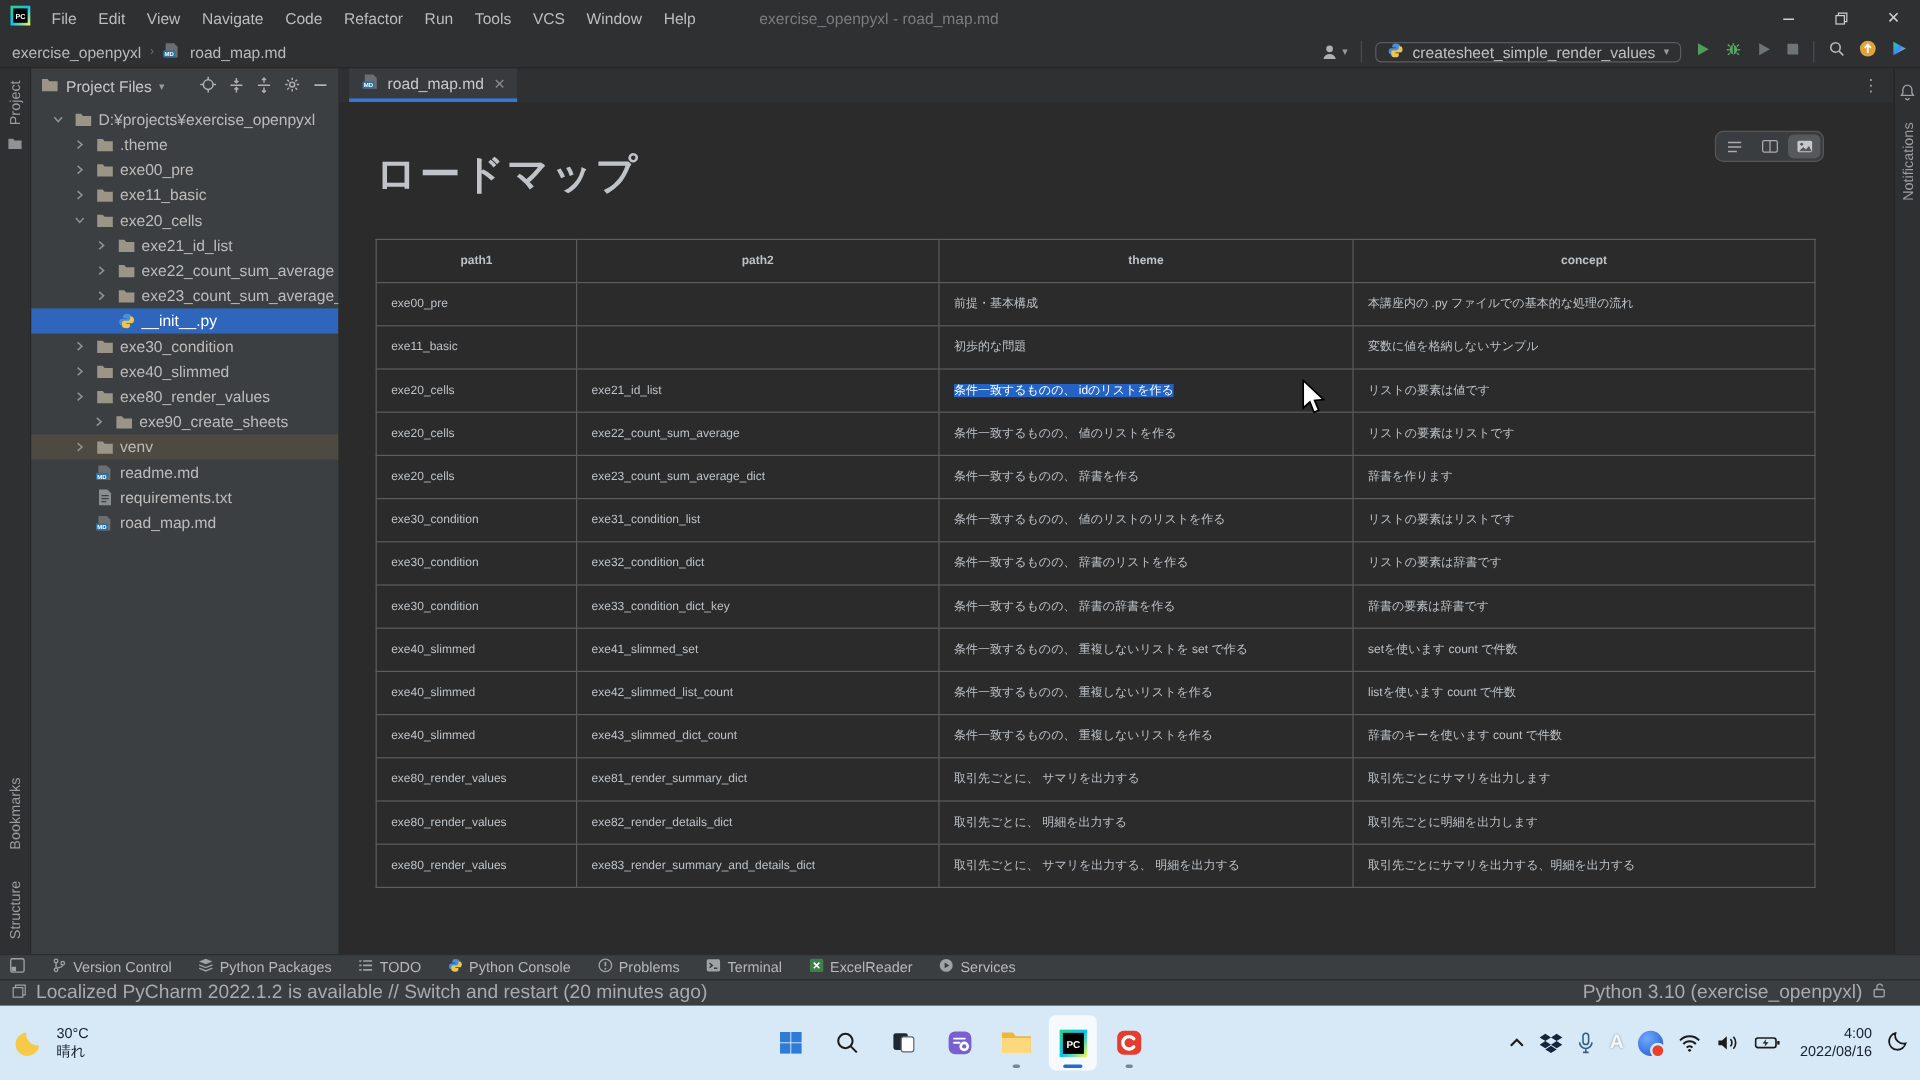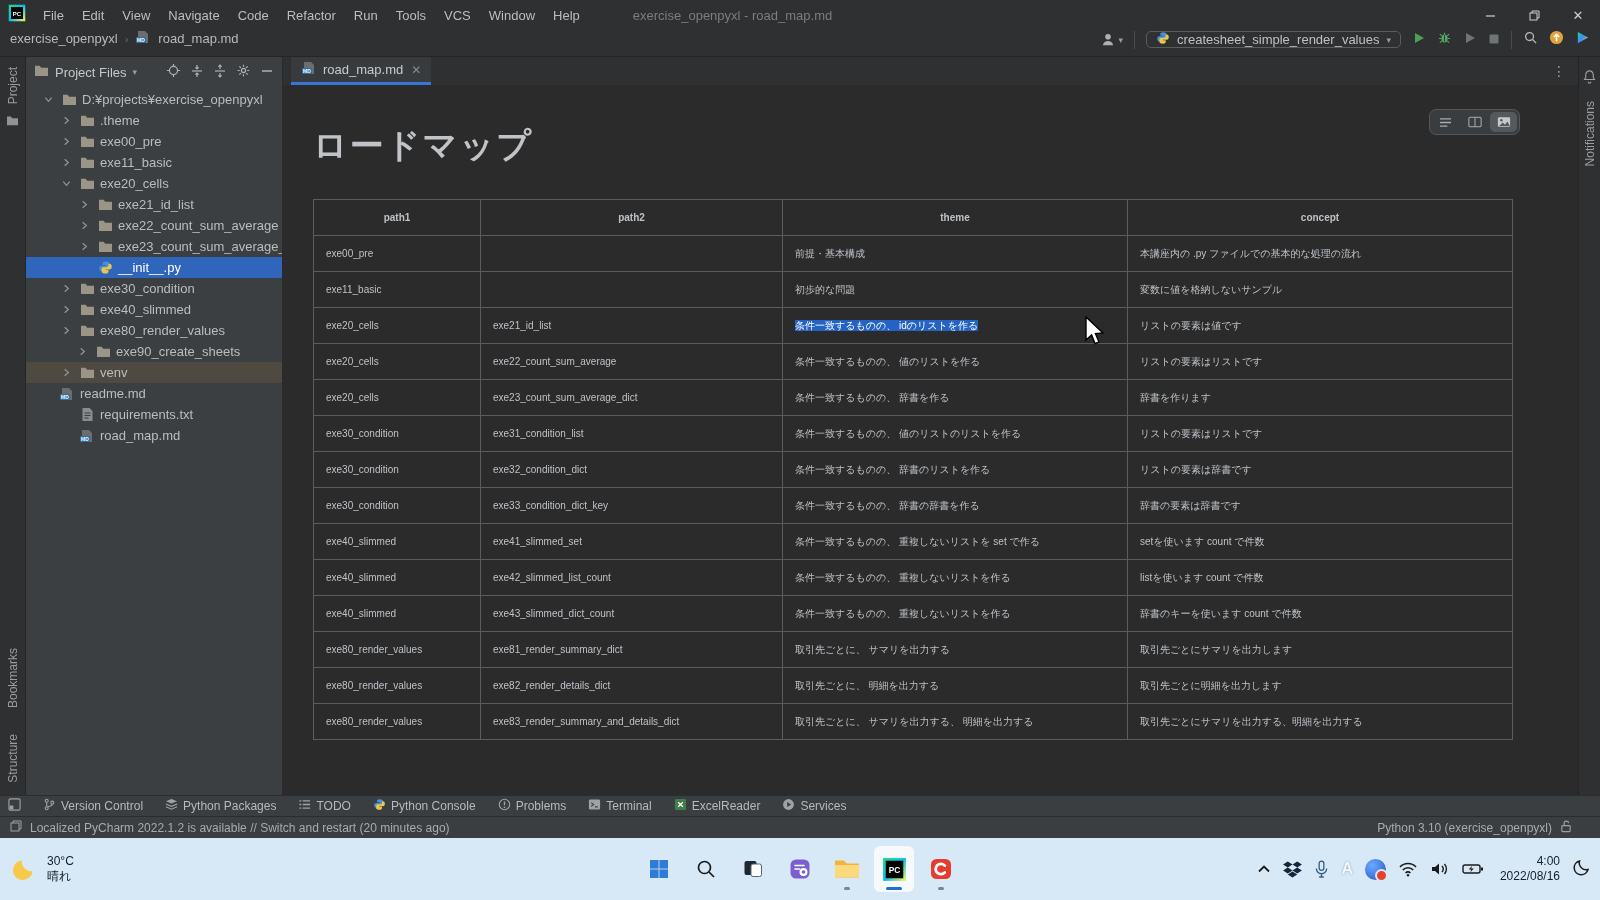--- a/index.html
+++ b/index.html
@@ -14,21 +14,21 @@
 
   
   .titlebar{height:30px;background:var(--bg-header);display:flex;align-items:center;padding-left:8px}
   .menu-bar{display:flex;margin-left:8px}
   .menu-item{padding:3px 9px;color:#bdbdbd;font-size:13px}
   .win-title{color:#7b7d7f;margin-left:44px;font-size:13px}
   .win-controls{margin-left:auto;display:flex;height:30px}
   .win-btn{width:44px;display:flex;align-items:center;justify-content:center;color:#cfcfcf;font-size:13px}
 
   
-  .toolbar{height:27px;background:var(--bg-header);display:flex;align-items:flex-start;border-bottom:1px solid #232526;padding:0 10px}
+  .toolbar{height:27px;background:var(--bg-header);display:flex;align-items:center;border-bottom:1px solid #232526;padding:0 10px}
   .crumbs{display:flex;align-items:center;gap:7px;font-size:13px;color:#b9b9b9}
   .crumb-sep{color:#6d6d6d;font-size:11px}
   .toolbar-right{margin-left:auto;display:flex;align-items:center;gap:11px}
   .combo{display:flex;align-items:center;gap:7px;border:1px solid #5a5d5f;border-radius:5px;height:17px;padding:0 9px;color:#c0c0c0;font-size:13px}
   .tsep{width:1px;height:18px;background:#4a4d4f}
   .dd{font-size:9px;color:#9a9a9a}
 
   
   .mid{display:flex;height:738px}
   .stripe{background:var(--bg-header);display:flex;flex-direction:column;align-items:center}
@@ -62,21 +62,21 @@
   .ptitle{margin:38px 0 0 30px;font-size:34px;font-weight:600;color:#c0c4c8;letter-spacing:2px}
   table{margin:30px 4px 0 30px;border-collapse:collapse;table-layout:fixed;width:1199px;font-size:10px;color:#bdc2c7}
   th,td{border:1px solid #5a5c5e;padding:6px 12px;line-height:23px;overflow:hidden}
   th{text-align:center;font-weight:700;height:36px}
   td{text-align:left;vertical-align:middle}
   .hl{background:var(--sel);color:#fff}
 
   
   .btoolbar{height:21px;background:#3b3e40;border-top:1px solid #2a2c2d;display:flex;align-items:center;font-size:12px;color:#b6b8ba;padding:0 8px;gap:6px}
   .btool{display:flex;align-items:center;gap:5px}
-  .statusbar{height:22px;background:#3b3e40;border-top:1px solid #292b2c;display:flex;align-items:center;font-size:12px;color:#a8aaac;padding:0 10px;gap:8px}
+  .statusbar{height:22px;background:#3b3e40;border-top:1px solid #292b2c;display:flex;align-items:center;font-size:16px;color:#a8aaac;padding:0 10px;gap:8px}
   .status-right{margin-left:auto;display:flex;align-items:center;gap:8px;margin-right:18px}
 
   
   .taskbar{height:62px;background:var(--taskbar);display:flex;align-items:center;position:relative;color:#15202b}
   .weather{display:flex;align-items:center;gap:7px;margin-left:12px}
   .weather .wtxt{font-size:12px;line-height:15px;color:#15202b}
   .task-center{position:absolute;left:50%;transform:translateX(-50%);display:flex;gap:7px;align-items:center}
   .app{width:40px;height:46px;display:flex;align-items:center;justify-content:center;position:relative;border-radius:6px}
   .app.active{background:rgba(255,255,255,.78)}
   .app .dot{position:absolute;bottom:2px;left:50%;transform:translateX(-50%);width:6px;height:3px;border-radius:2px;background:#7a8691;display:none}
@@ -420,21 +420,21 @@
                 <path d="M4 2.5l4 3.5-4 3.5" fill="none" stroke="#8f9395" stroke-width="1.4"></path>
               </svg>
             </span>
             <span class="ticon">
               <svg width="15" height="13" viewBox="0 0 16 14">
                 <path d="M1 2h5l1.6 2H15v9H1z" fill="#9b9588"></path>
               </svg>
             </span>
             <span>venv</span>
           </div>
-          <div class="tree-row  " style="padding-left:12px">
+          <div class="tree-row  " style="padding-left:32px">
             <span class="chev"></span>
             <span class="ticon">
               <svg width="16" height="14" viewBox="0 0 16 14">
                 <path d="M3 1h7l3 3v9H3z" fill="#6a6e70"></path>
                 <rect x="1" y="7" width="10" height="6" rx="1" fill="#2f6f9f"></rect>
                 <text x="6" y="11.8" font-size="5" fill="#fff" text-anchor="middle" font-family="sans-serif" font-weight="bold">MD</text>
               </svg>
             </span>
             <span>readme.md</span>
           </div>

